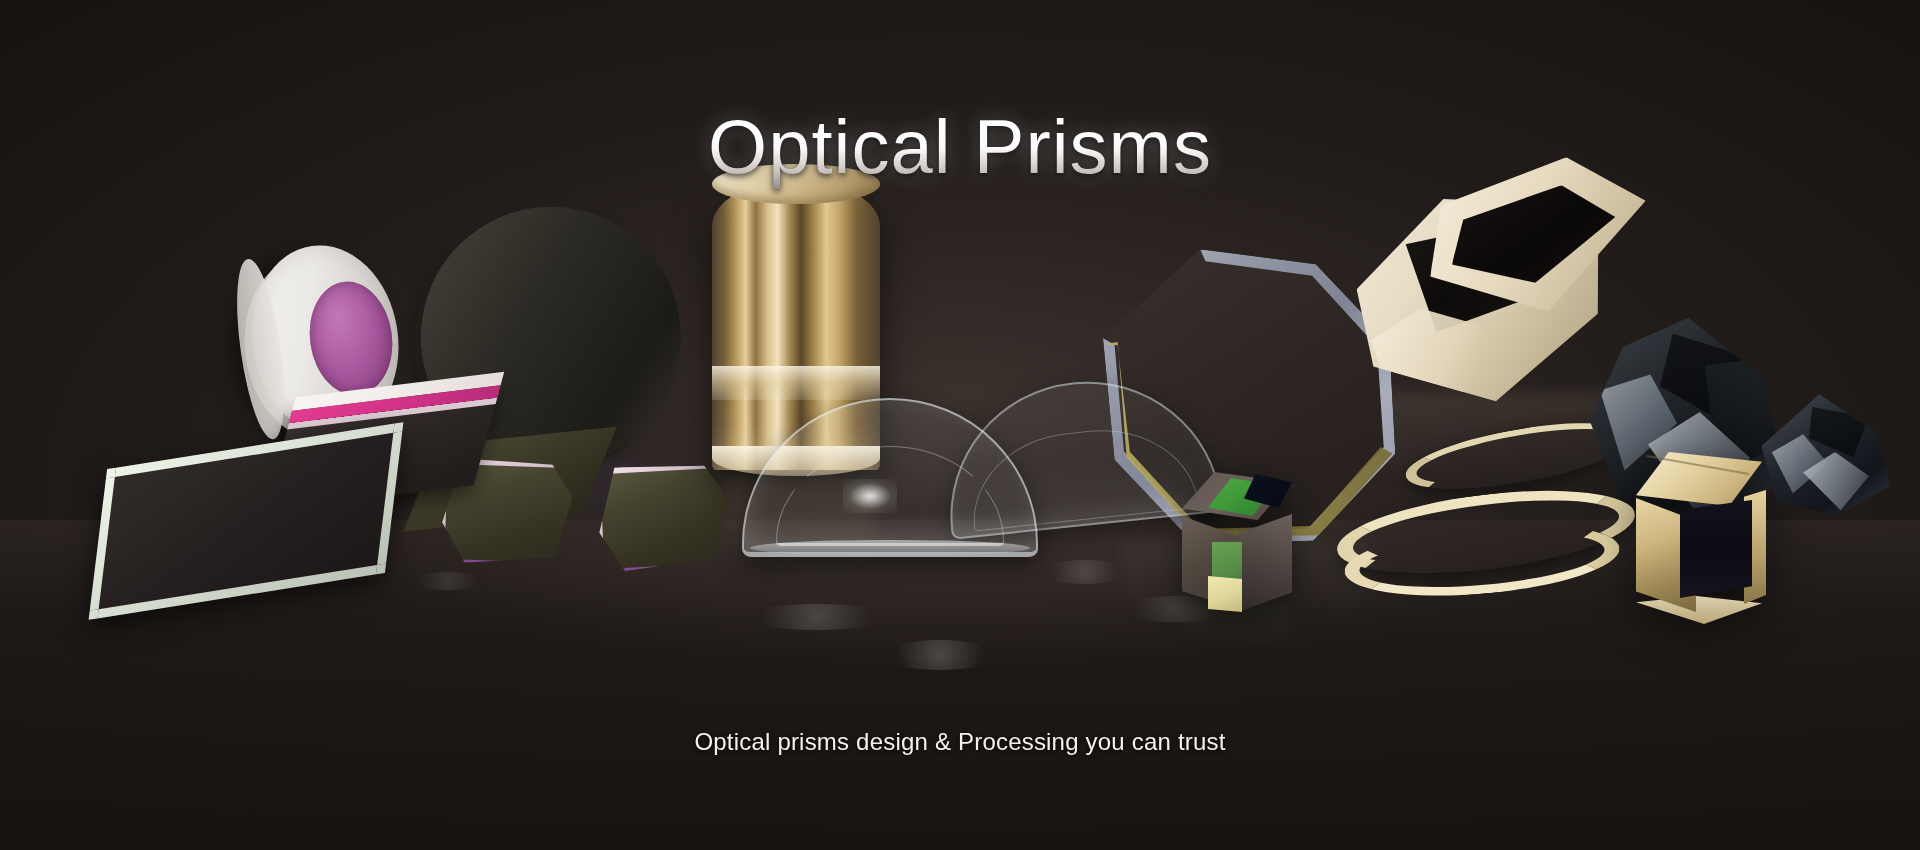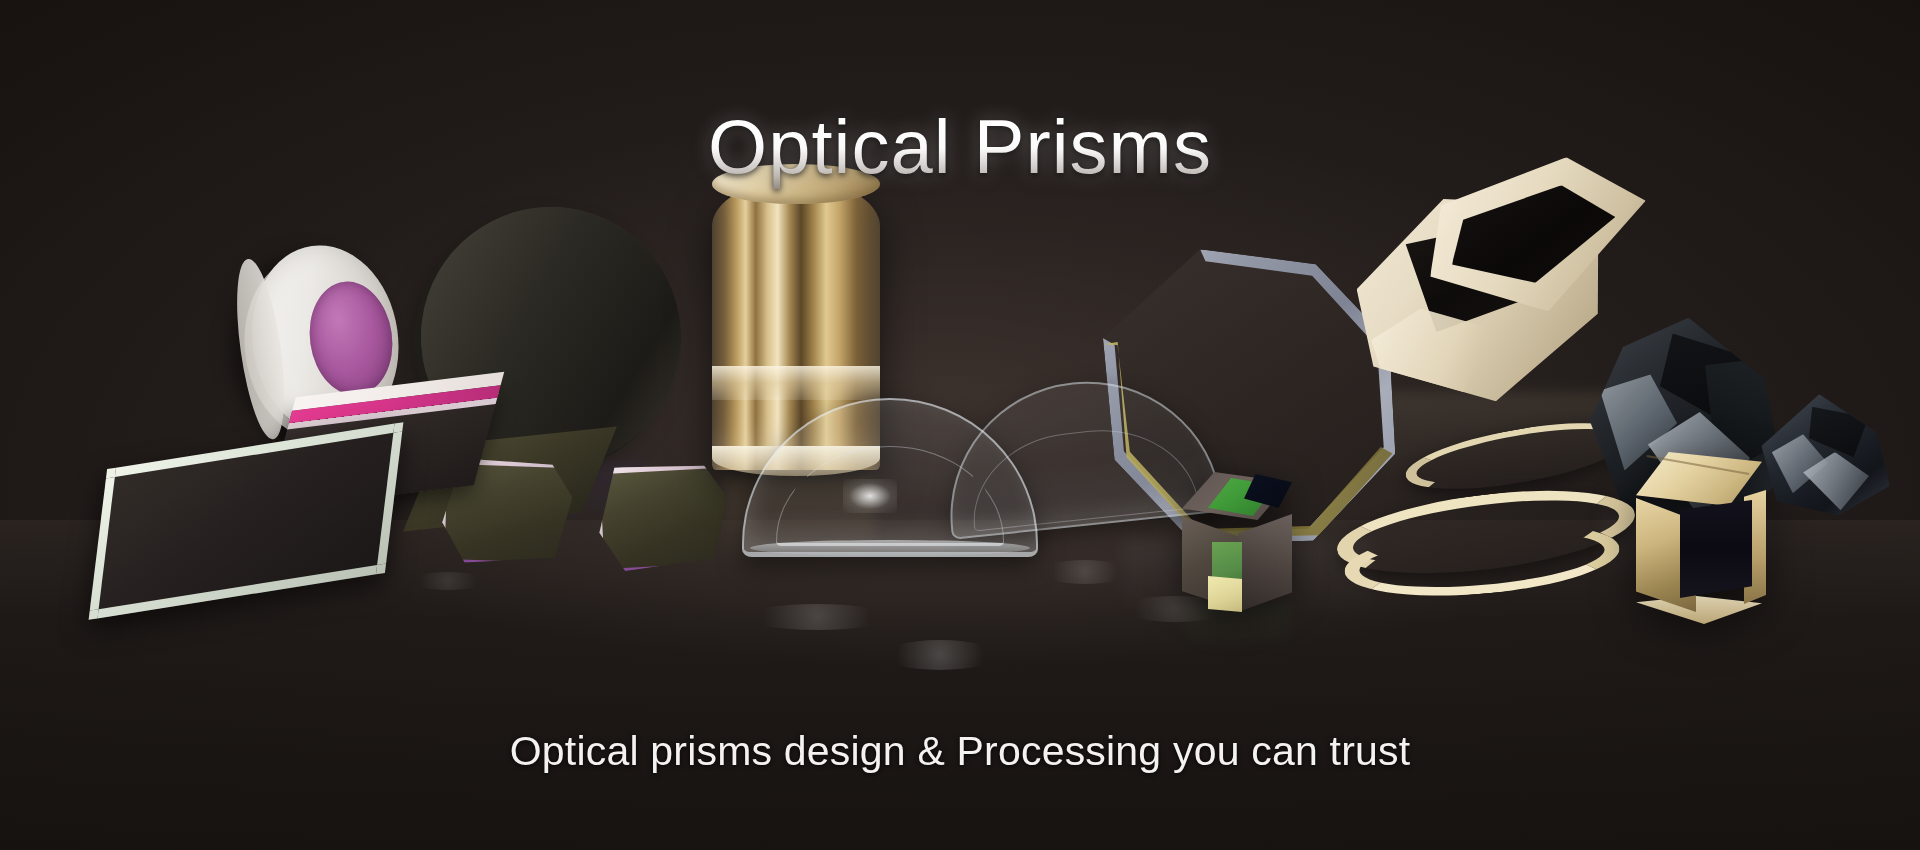--- a/index.html
+++ b/index.html
@@ -63,21 +63,21 @@
     filter: drop-shadow(0 0 9px rgba(255,255,255,0.30))
             drop-shadow(0 2px 3px rgba(0,0,0,0.85));
     z-index: 40;
   }
 
   .subtitle {
     position: absolute;
     left: 0; right: 0;
     top: 728px;
     text-align: center;
-    font-size: 41px;
+    font-size: 24px;
     font-weight: 400;
     color: #f4f2f0;
     letter-spacing: 0.2px;
     text-shadow: 0 1px 5px rgba(0,0,0,0.9);
     z-index: 40;
   }
 
   
   .obj { position: absolute; }
   .obj * { box-sizing: border-box; }

